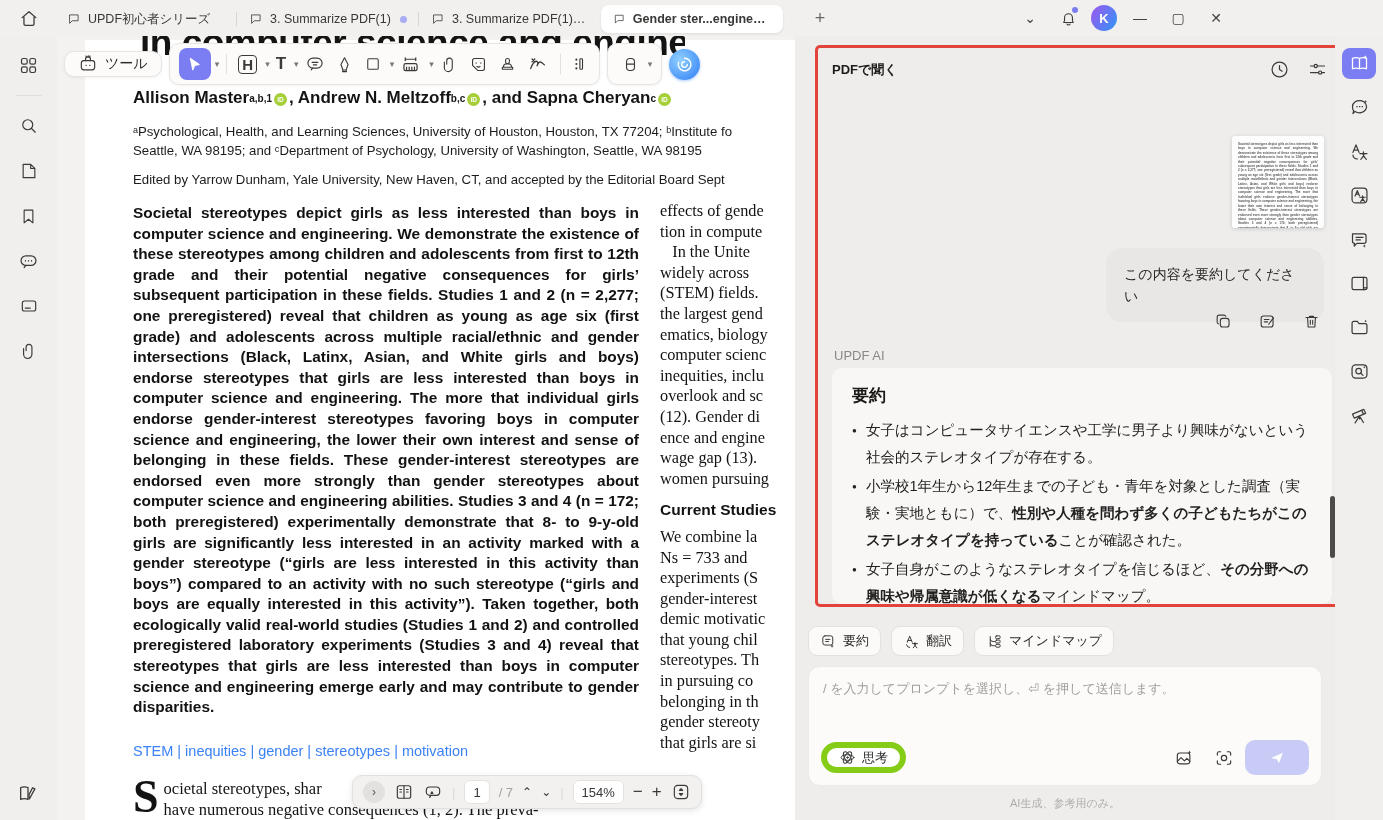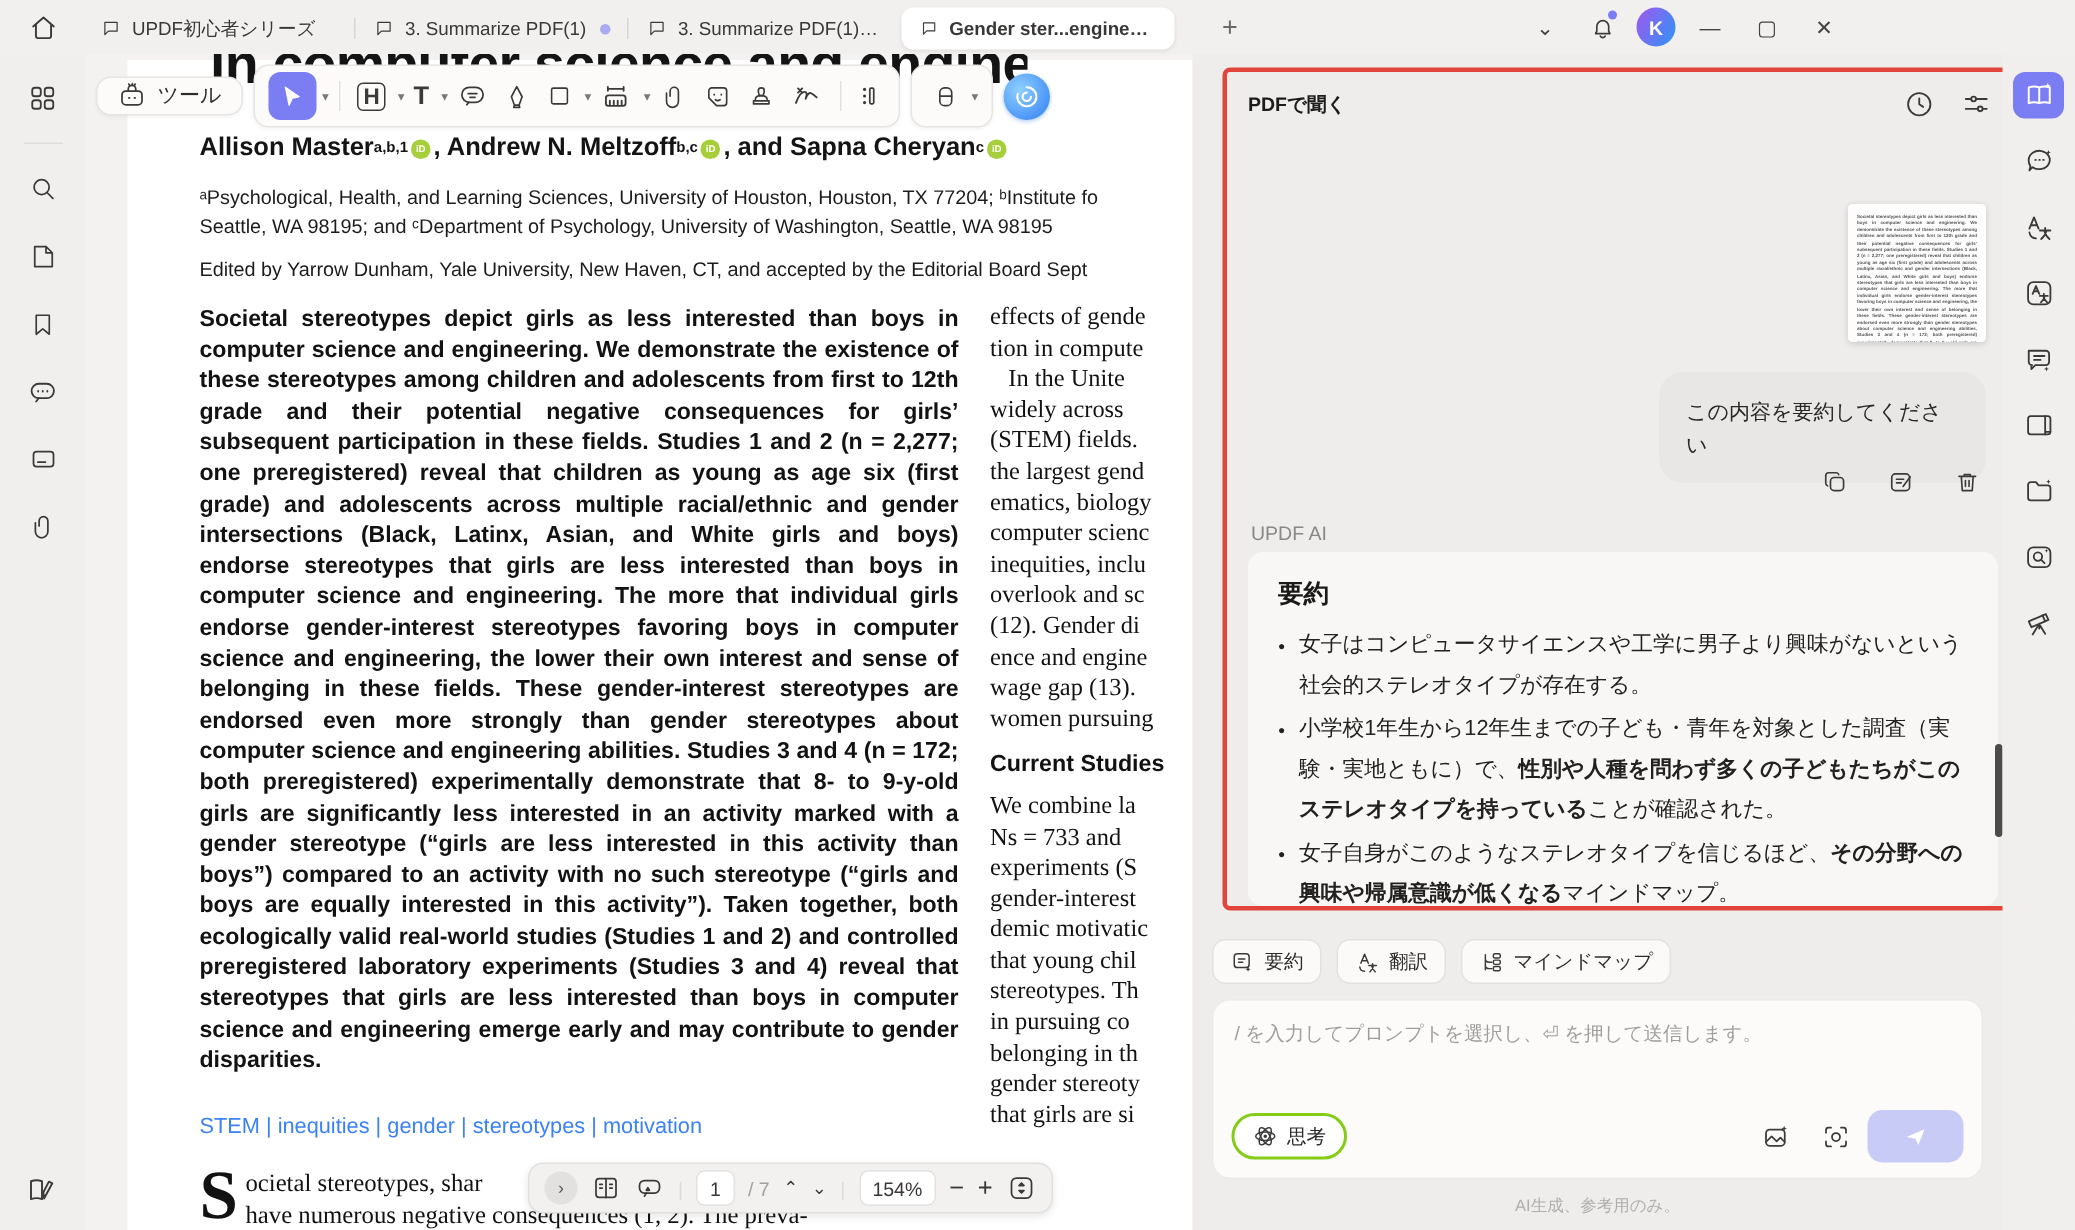--- a/index.html
+++ b/index.html
@@ -83,21 +83,21 @@
   .resp-title { font-size:17px; font-weight:bold; color:#1a1918; margin-bottom:10px; }
   .resp-card ul { list-style:none; }
   .resp-card li { position:relative; padding-left:14px; font-size:14.5px; line-height:27px; color:#222120; margin-bottom:2px; }
   .resp-card li:before { content:"●"; position:absolute; left:0; top:0; font-size:8px; }
   .resp-card b { font-weight:bold; }
   .scrollthumb { position:absolute; right:7px; top:448px; width:5px; height:62px; background:#4d4b4a; border-radius:3px; cursor:pointer; }
   .quick-row { position:absolute; left:13px; top:590px; display:flex; gap:10px; }
   .qbtn { display:flex; align-items:center; gap:6px; background:#fbfaf9; border:1px solid #e3e1e0; border-radius:9px; height:30px; padding:0 11px; font-size:13px; color:#2e2c2b; cursor:pointer; }
   .input-card { position:absolute; left:13px; top:630px; width:514px; height:120px; background:#fcfbfa; border:1px solid #eceae9; border-radius:12px; }
   .placeholder { position:absolute; left:14px; top:13px; font-size:13px; color:#a09e9c; }
-  .think-btn { position:absolute; left:12px; bottom:12px; display:flex; align-items:center; gap:6px; border:2px solid #84cc16; border-radius:17px; height:31px; padding:0 12px; font-size:13px; color:#2e2c2b; background:#fff; cursor:pointer; }
+  .think-btn { position:absolute; left:12px; bottom:12px; display:flex; align-items:center; gap:6px; border:6px solid #84cc16; border-radius:17px; height:31px; padding:0 12px; font-size:13px; color:#2e2c2b; background:#fff; cursor:pointer; }
   .in-icons { position:absolute; right:86px; bottom:16px; display:flex; gap:18px; }
   .send-btn { position:absolute; right:12px; bottom:10px; width:64px; height:35px; background:#c9cbf7; border-radius:10px; display:flex; align-items:center; justify-content:center; cursor:pointer; }
   .ai-footer { position:absolute; left:0; top:760px; width:100%; text-align:center; font-size:11px; color:#b0aeac; }
 
   
   .rsb { position:absolute; right:0; top:36px; width:48px; height:784px; background:#f1efee; display:flex; flex-direction:column; align-items:center; padding-top:12px; gap:13px; z-index:20; }
   .rsb-item { width:34px; height:31px; display:flex; align-items:center; justify-content:center; border-radius:8px; cursor:pointer; }
   .rsb-item.sel { background:#7b7ef2; }
 </style>
 </head>

